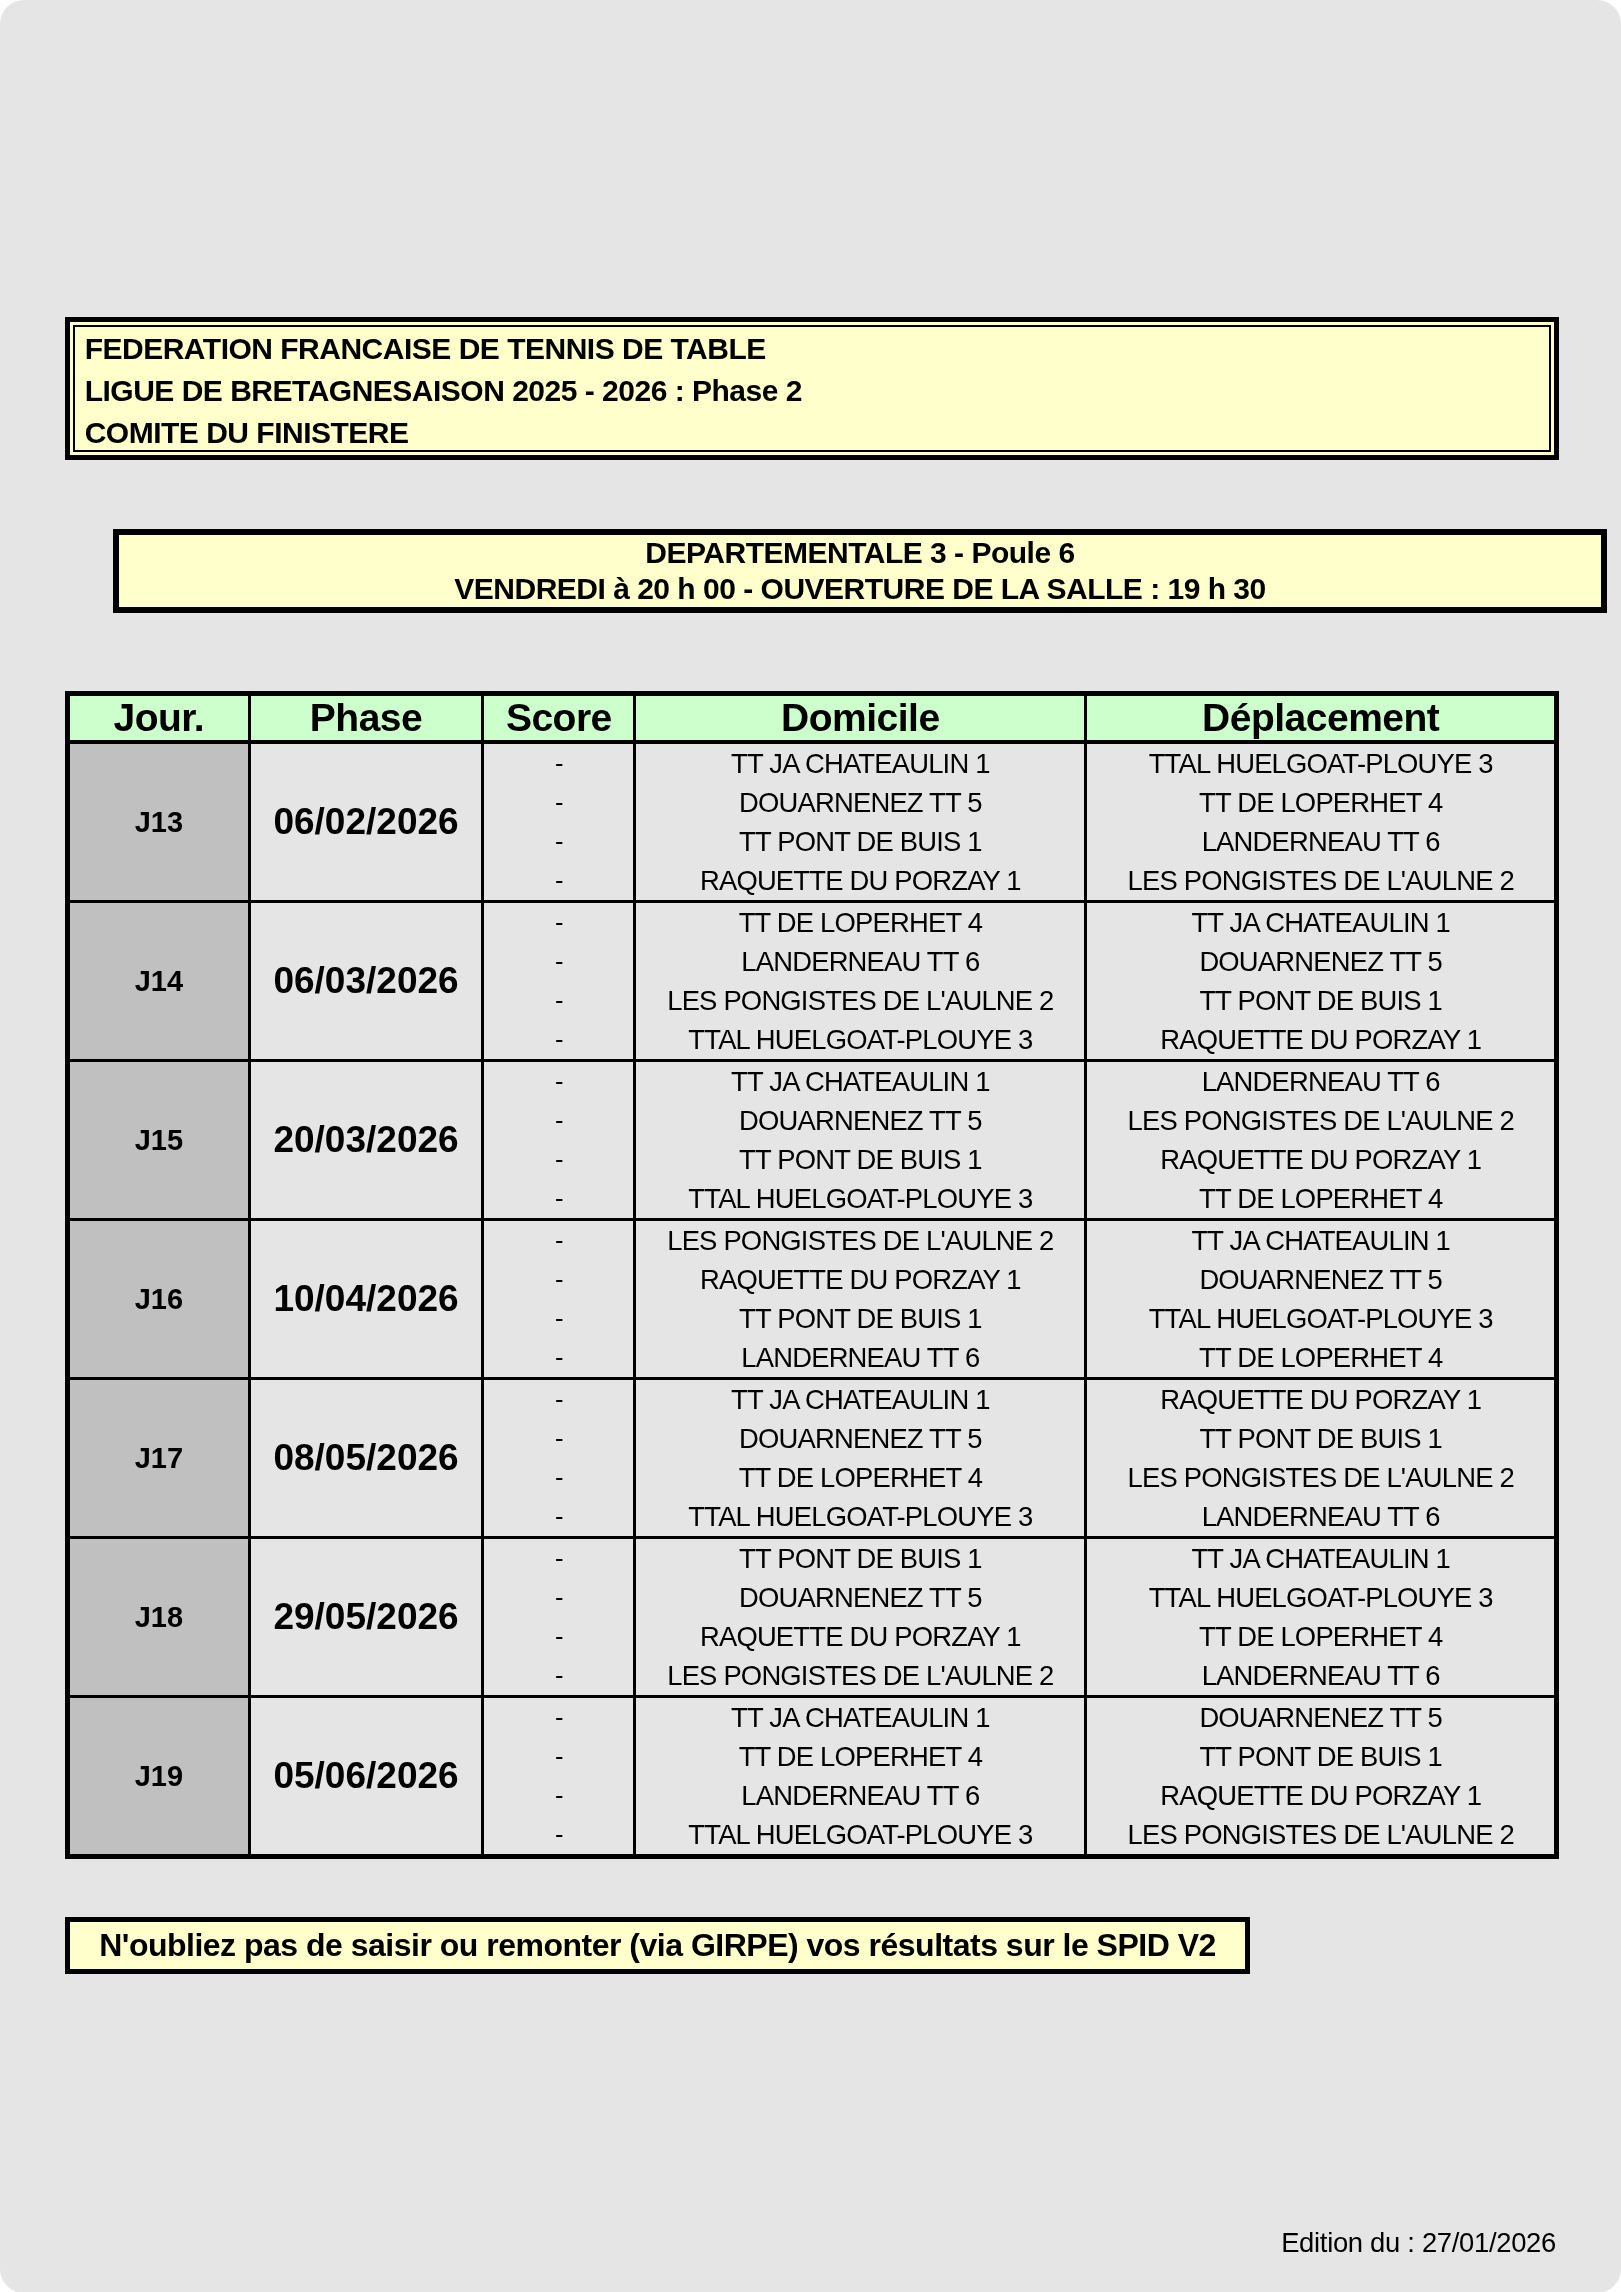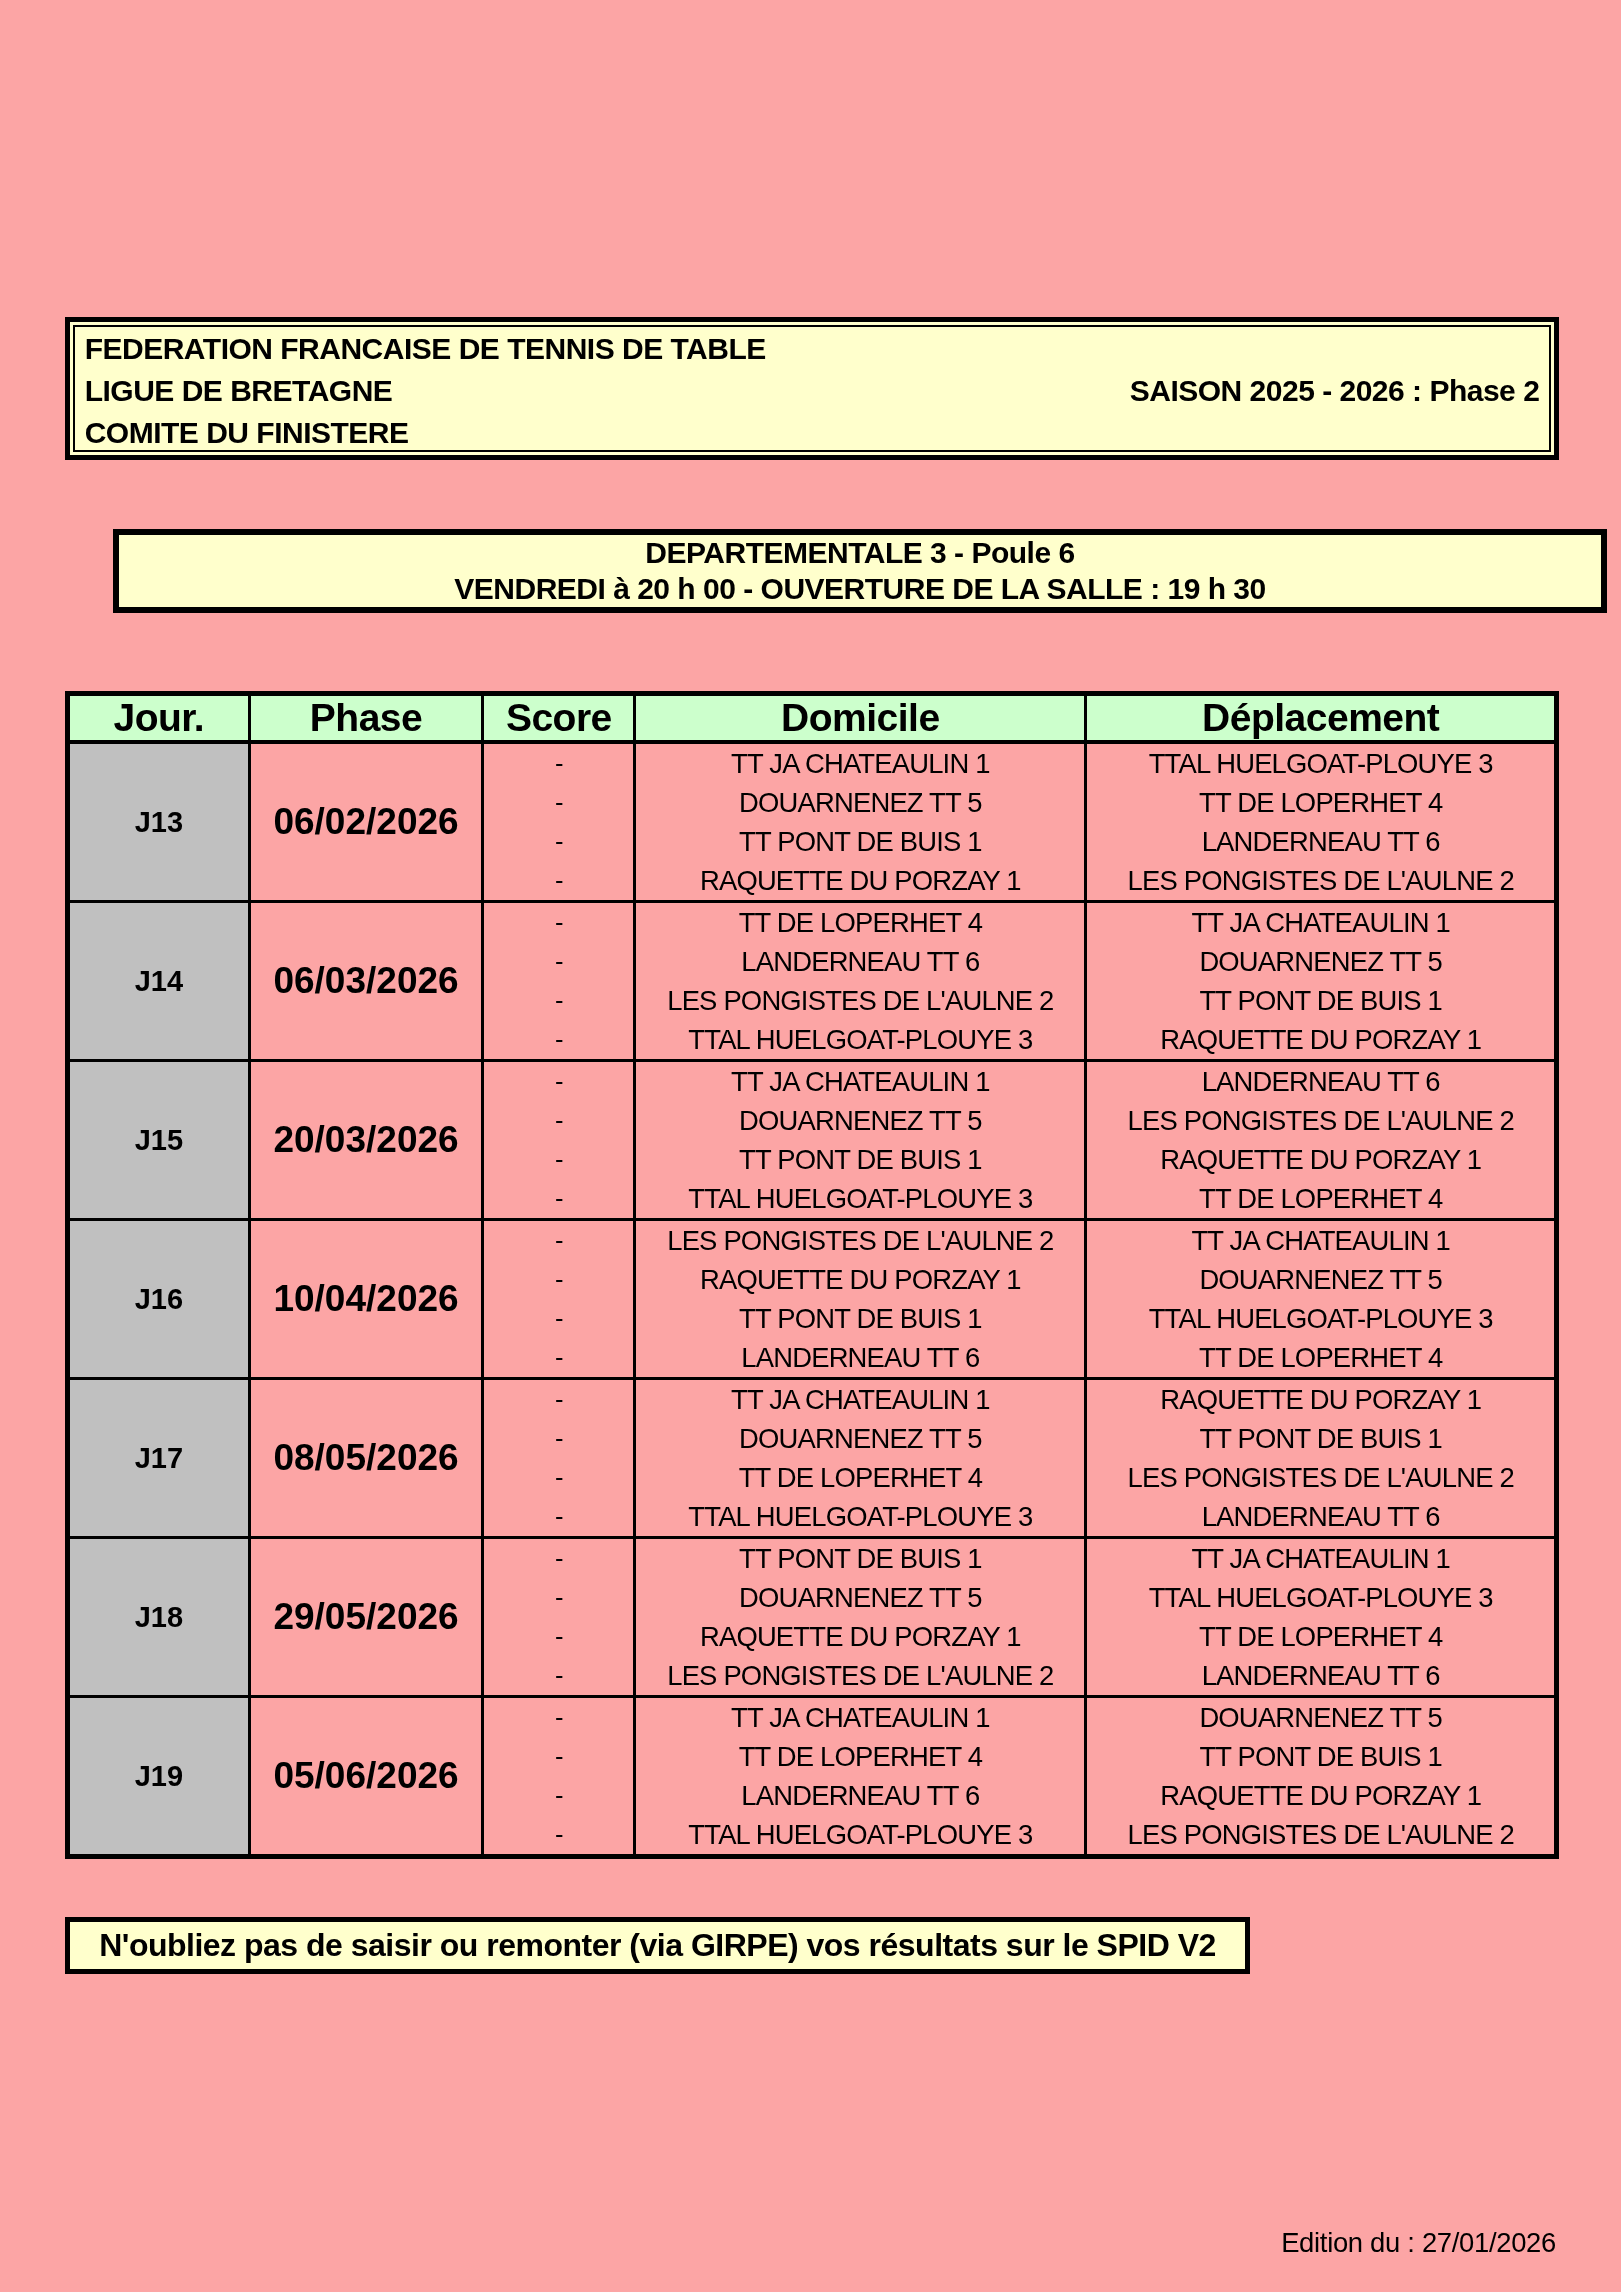--- a/index.html
+++ b/index.html
@@ -1,33 +1,33 @@
 <!DOCTYPE html>
 <html><head>
 <meta charset="utf-8">
 <style>
   * { margin:0; padding:0; box-sizing:border-box; }
   html,body { background:#ffffff; }
   body { font-family:"Liberation Sans", sans-serif; }
   .page {
-    position:relative; width:1621px; height:2293px; background:#fca5a5;
-    overflow:hidden; color:#000;
+    position:relative; width:1621px; height:2293px; background:#e5e5e5;
+    overflow:hidden; color:#000;border-radius:24px;
   }
 
   
   .fed-box {
     position:absolute; left:65px; top:317px; width:1494px; height:143px;
     background:#FFFFCC; border:5.9px solid #000; padding:2.9px;
   }
   .fed-box-inner {
     width:100%; height:100%; border:2px solid #000; background:#FFFFCC;
     padding:1px 9.8px 0 9.8px;
   }
   .fed-line { font-weight:bold; font-size:30px; line-height:42px; letter-spacing:-0.5px; white-space:nowrap; }
-  .fed-line2 { display:flex; justify-content:space-between; }
+  .fed-line2 { display:flex; }
   .fed-line3 { }
 
   
   .div-box {
     position:absolute; left:65px; top:529px; width:1494px; height:84px;
     background:#FFFFCC; border:6.9px solid #000;
     display:flex; flex-direction:column; justify-content:center; text-align:center;margin-left:48px;
   }
   .div-line { font-weight:bold; font-size:30px; line-height:36px; letter-spacing:-0.5px; }
 

